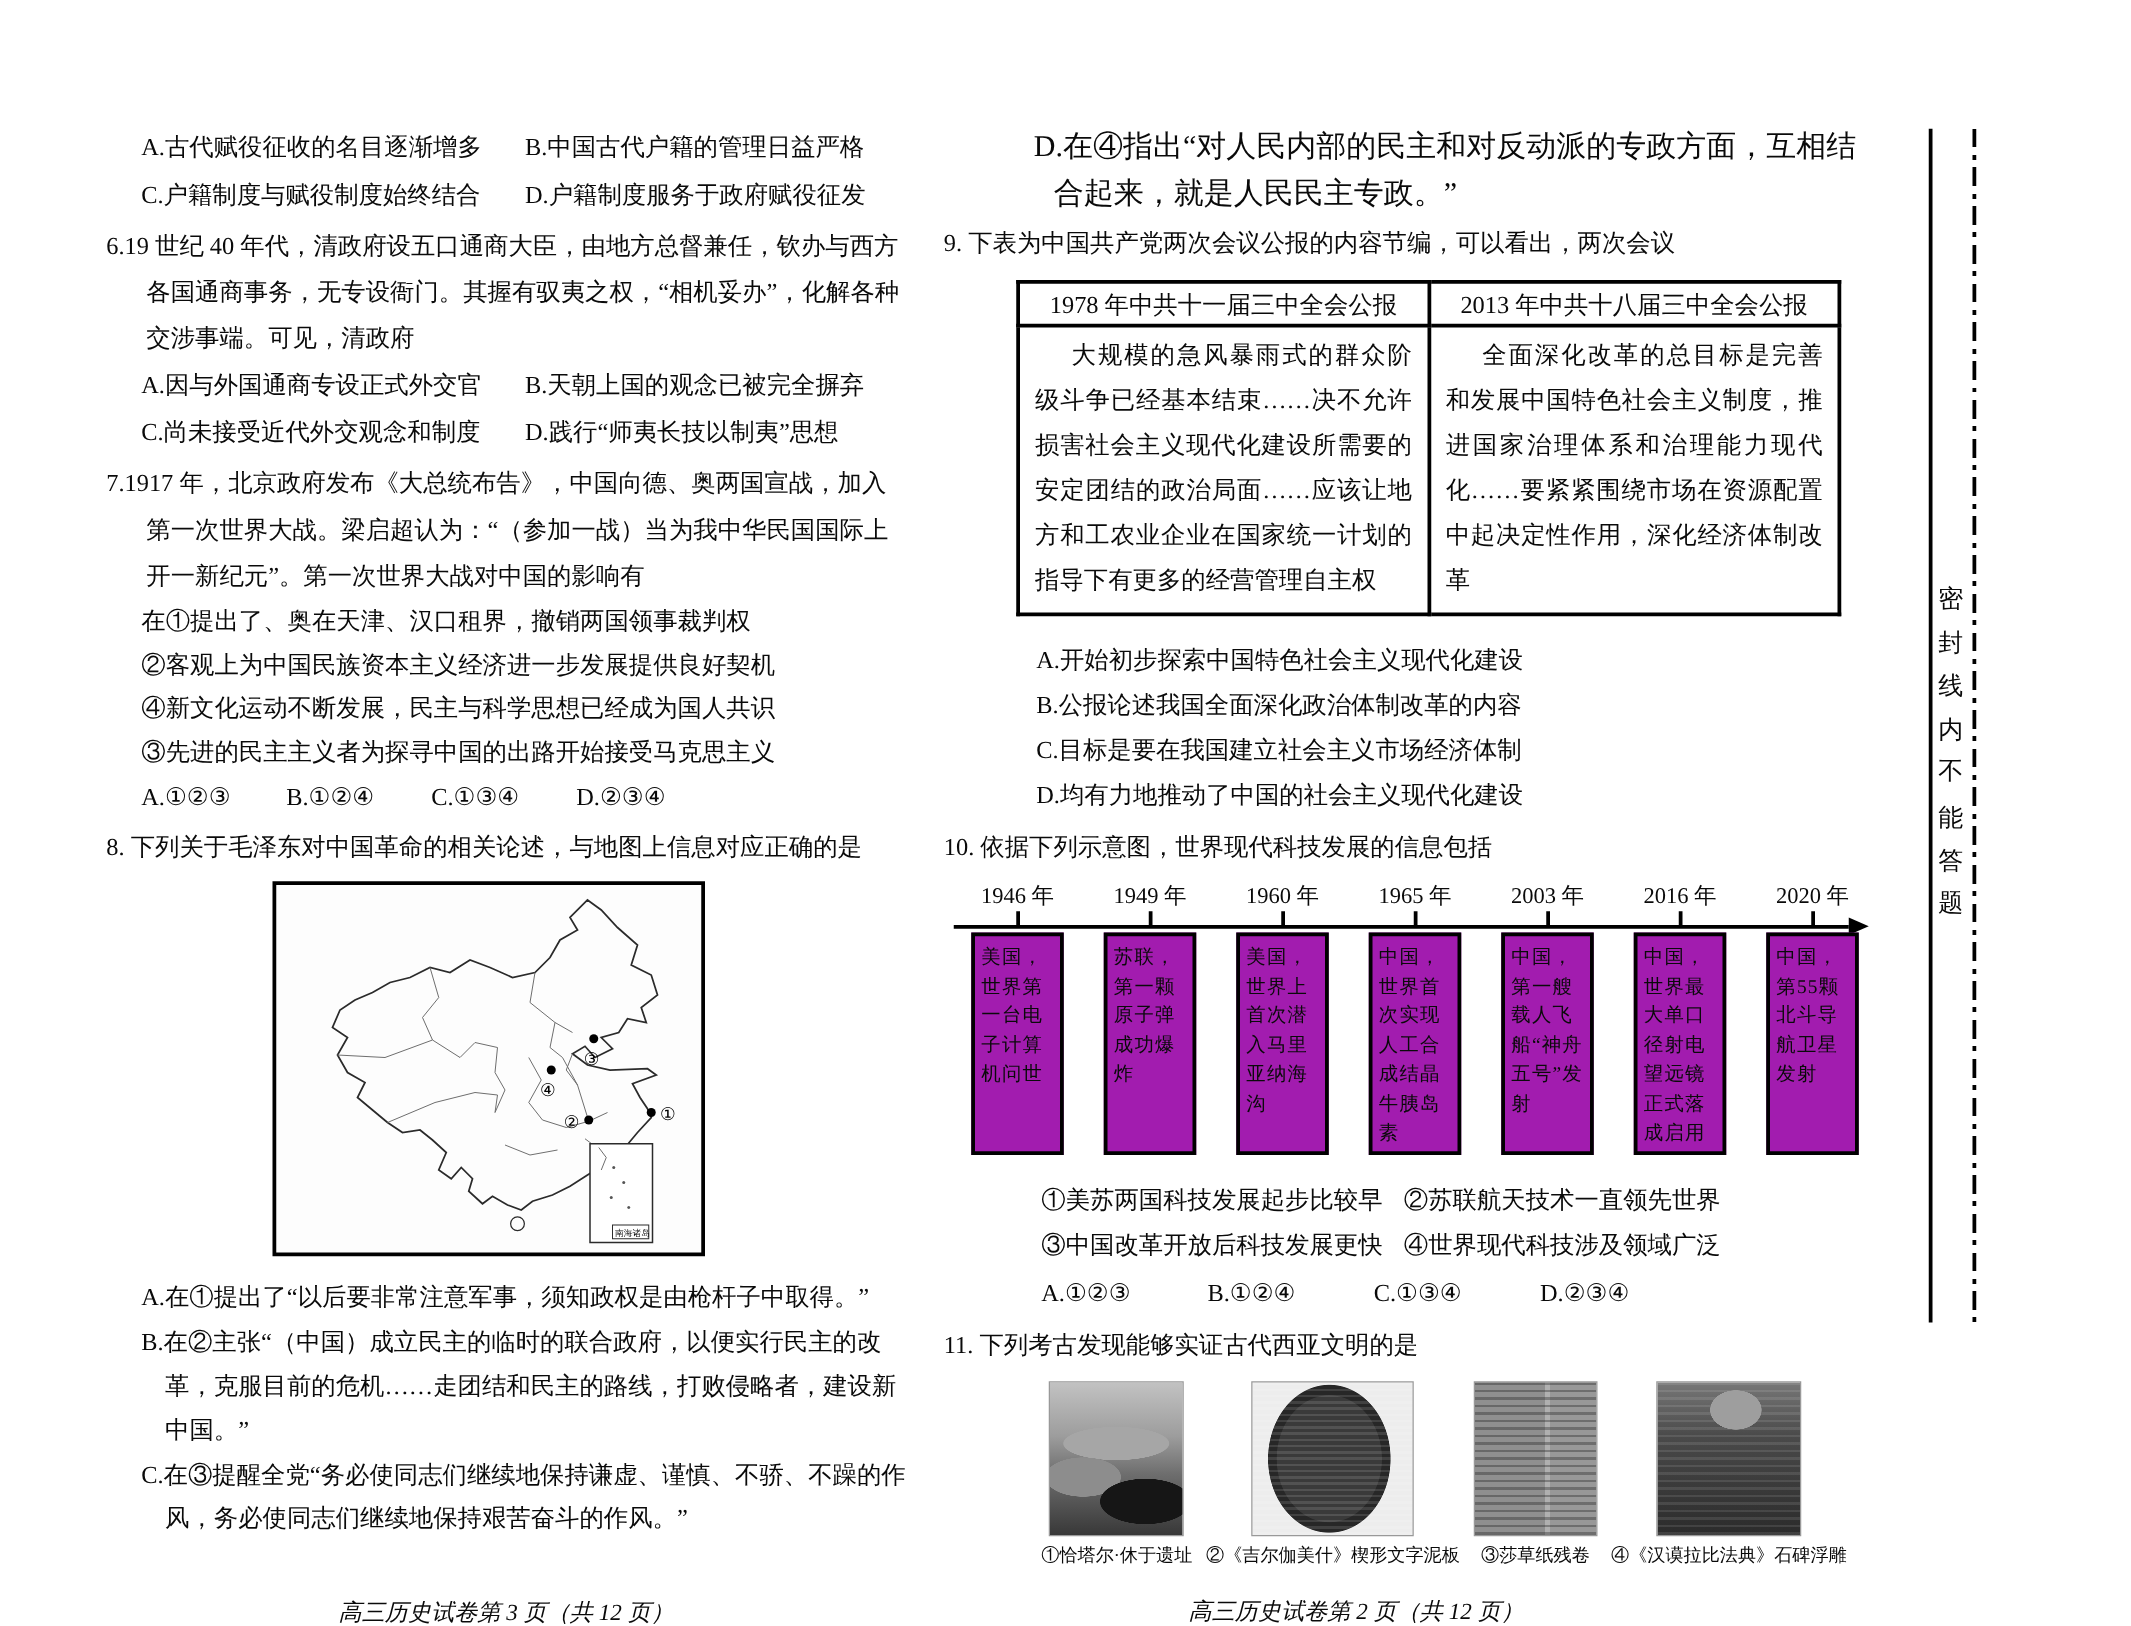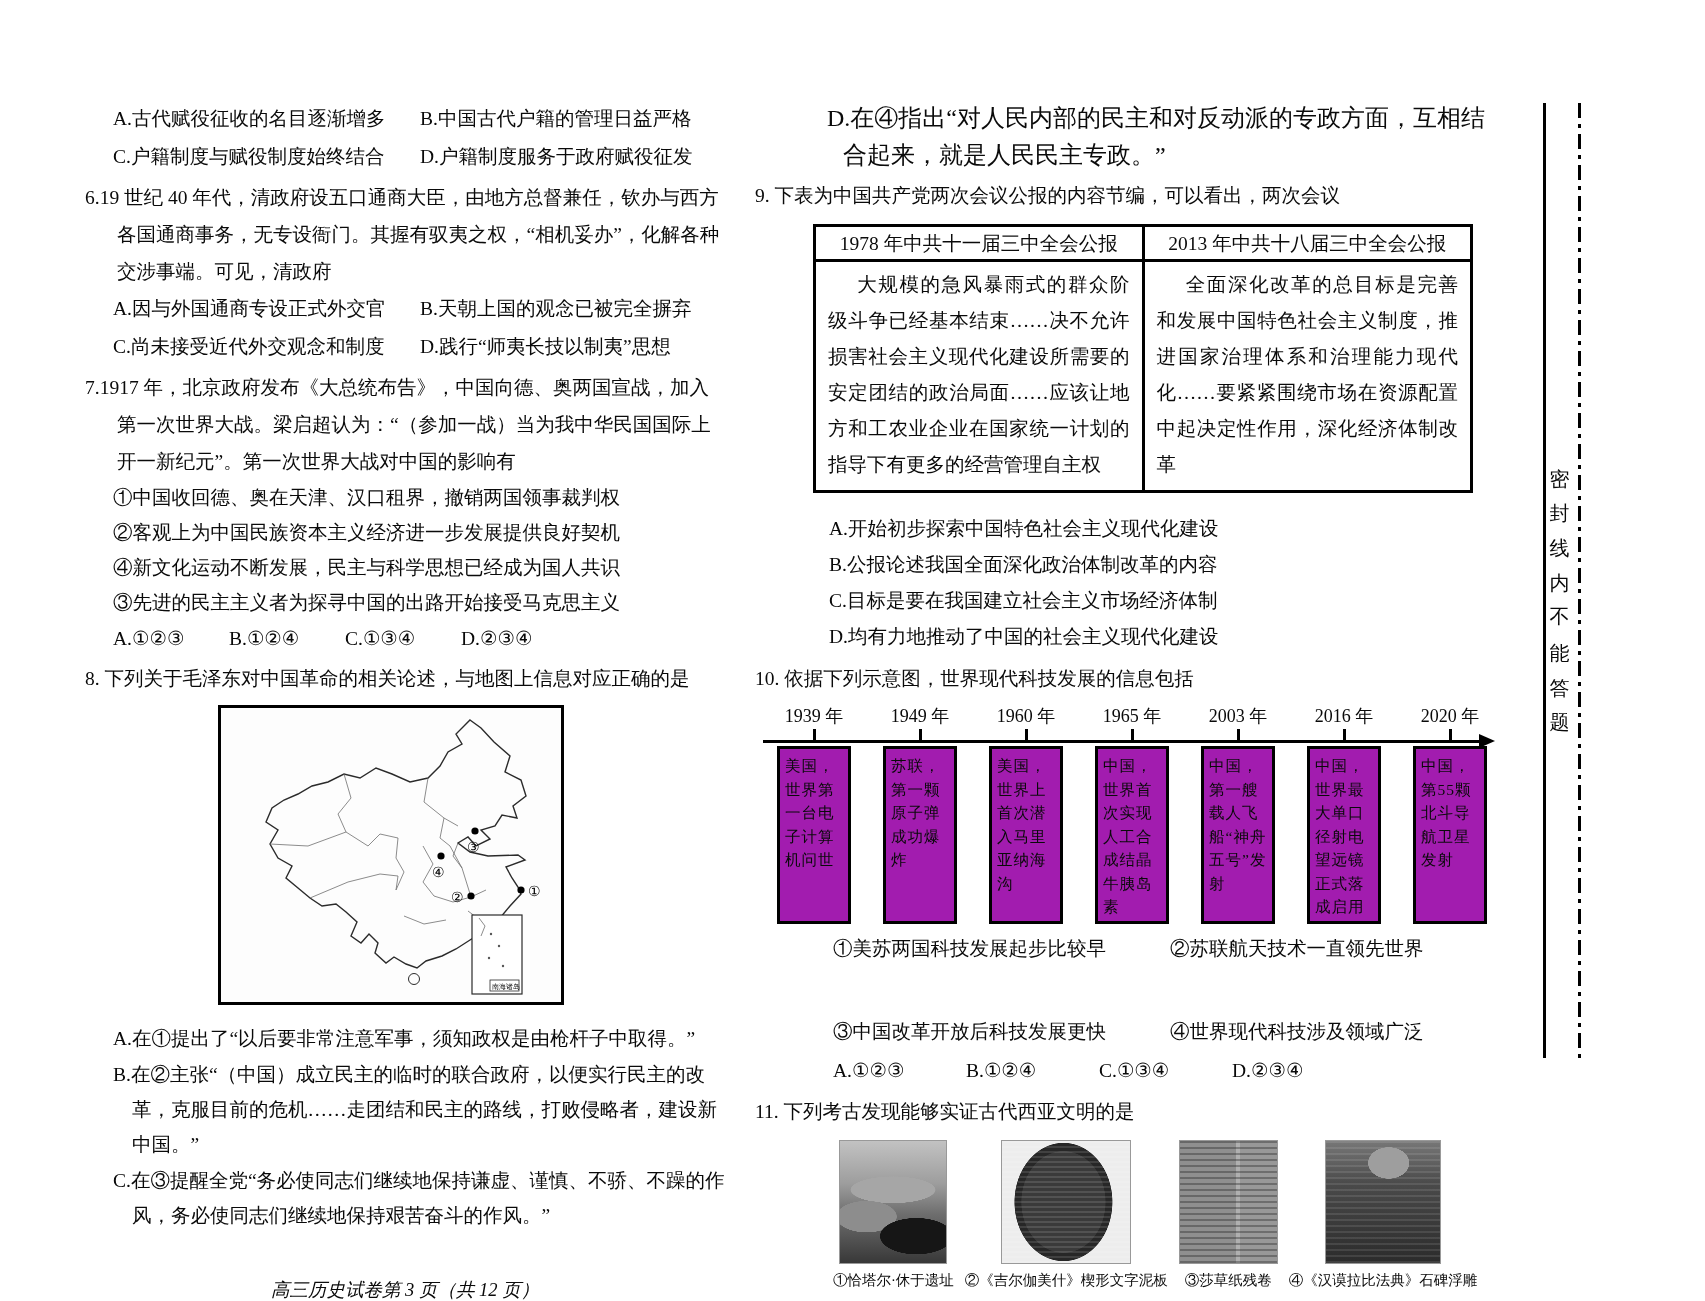--- a/index.html
+++ b/index.html
@@ -38,21 +38,21 @@
   .tl-axis{position:absolute;left:2px;top:37px;width:716px;height:3px;background:#000;}
   .tl-axis::after{content:"";position:absolute;right:-16px;top:-6px;width:0;height:0;
     border-left:16px solid #000;border-top:7.5px solid transparent;border-bottom:7.5px solid transparent;}
   .tl-cols{display:flex;position:relative;}
   .tl-col{flex:1;display:flex;flex-direction:column;align-items:center;}
   .tl-year{font-size:18px;line-height:26px;white-space:nowrap;}
   .tl-tick{width:3px;height:11px;background:#000;}
   .tl-box{width:58px;height:167px;border:3px solid #000;margin-top:6px;padding:5px 5px 0;
     font-size:15.5px;line-height:23.5px;letter-spacing:1px;text-align:left;overflow:hidden;background:#a21caf;}
 
-  .items-grid{display:grid;grid-template-columns:290px 1fr;padding-left:78px;font-size:19.5px;line-height:36px;margin-top:2px;gap:47px;}
+  .items-grid{display:grid;grid-template-columns:290px 1fr;padding-left:78px;font-size:19.5px;line-height:36px;margin-top:14px;}
 
   
   .artifacts{display:flex;margin:10px 0 0 78px;gap:11px;}
   .artifacts figure{margin:0;display:flex;flex-direction:column;align-items:center;}
   .art-img{height:122px;border:1px solid #999;}
   .art1{width:106px;background:
       radial-gradient(ellipse 60px 30px at 72% 78%, #161616 0 60%, transparent 61%),
       radial-gradient(ellipse 50px 26px at 25% 62%, #8d8d8d 0 60%, transparent 61%),
       radial-gradient(ellipse 70px 22px at 50% 40%, #a6a6a6 0 60%, transparent 61%),
       linear-gradient(180deg,#c2c2c2 0%,#9d9d9d 35%,#6e6e6e 60%,#383838 100%);}
@@ -94,21 +94,21 @@
 
   <p class="stem">6.19 世纪 40 年代，清政府设五口通商大臣，由地方总督兼任，钦办与西方各国通商事务，无专设衙门。其握有驭夷之权，“相机妥办”，化解各种交涉事端。可见，清政府</p>
   <div class="opt-grid">
     <span>A.因与外国通商专设正式外交官</span>
     <span>B.天朝上国的观念已被完全摒弃</span>
     <span>C.尚未接受近代外交观念和制度</span>
     <span>D.践行“师夷长技以制夷”思想</span>
   </div>
 
   <p class="stem">7.1917 年，北京政府发布《大总统布告》，中国向德、奥两国宣战，加入第一次世界大战。梁启超认为：“（参加一战）当为我中华民国国际上开一新纪元”。第一次世界大战对中国的影响有</p>
-  <p class="item-line">①中国收回德、奥在天津、汉口租界，撤销两国领事裁判权</p>
+  <p class="item-line">在①提出了、奥在天津、汉口租界，撤销两国领事裁判权</p>
   <p class="item-line">②客观上为中国民族资本主义经济进一步发展提供良好契机</p>
   <p class="item-line">④新文化运动不断发展，民主与科学思想已经成为国人共识</p>
   <p class="item-line">③先进的民主主义者为探寻中国的出路开始接受马克思主义</p>
   <div class="choices">
     <span>A.①②③</span>
     <span>B.①②④</span>
     <span>C.①③④</span>
     <span>D.②③④</span>
   </div>
 
@@ -205,21 +205,21 @@
     <p class="opt">C.目标是要在我国建立社会主义市场经济体制</p>
     <p class="opt">D.均有力地推动了中国的社会主义现代化建设</p>
   </div>
 
   <p class="stem" style="margin-top:5px;">10. 依据下列示意图，世界现代科技发展的信息包括</p>
 
   <div class="timeline">
     <div class="tl-axis"></div>
     <div class="tl-cols">
       <div class="tl-col">
-        <span class="tl-year">1939 年</span>
+        <span class="tl-year">1946 年</span>
         <div class="tl-tick"></div>
         <div class="tl-box">美国，世界第一台电子计算机问世</div>
       </div>
       <div class="tl-col">
         <span class="tl-year">1949 年</span>
         <div class="tl-tick"></div>
         <div class="tl-box">苏联，第一颗原子弹成功爆炸</div>
       </div>
       <div class="tl-col">
         <span class="tl-year">1960 年</span>

